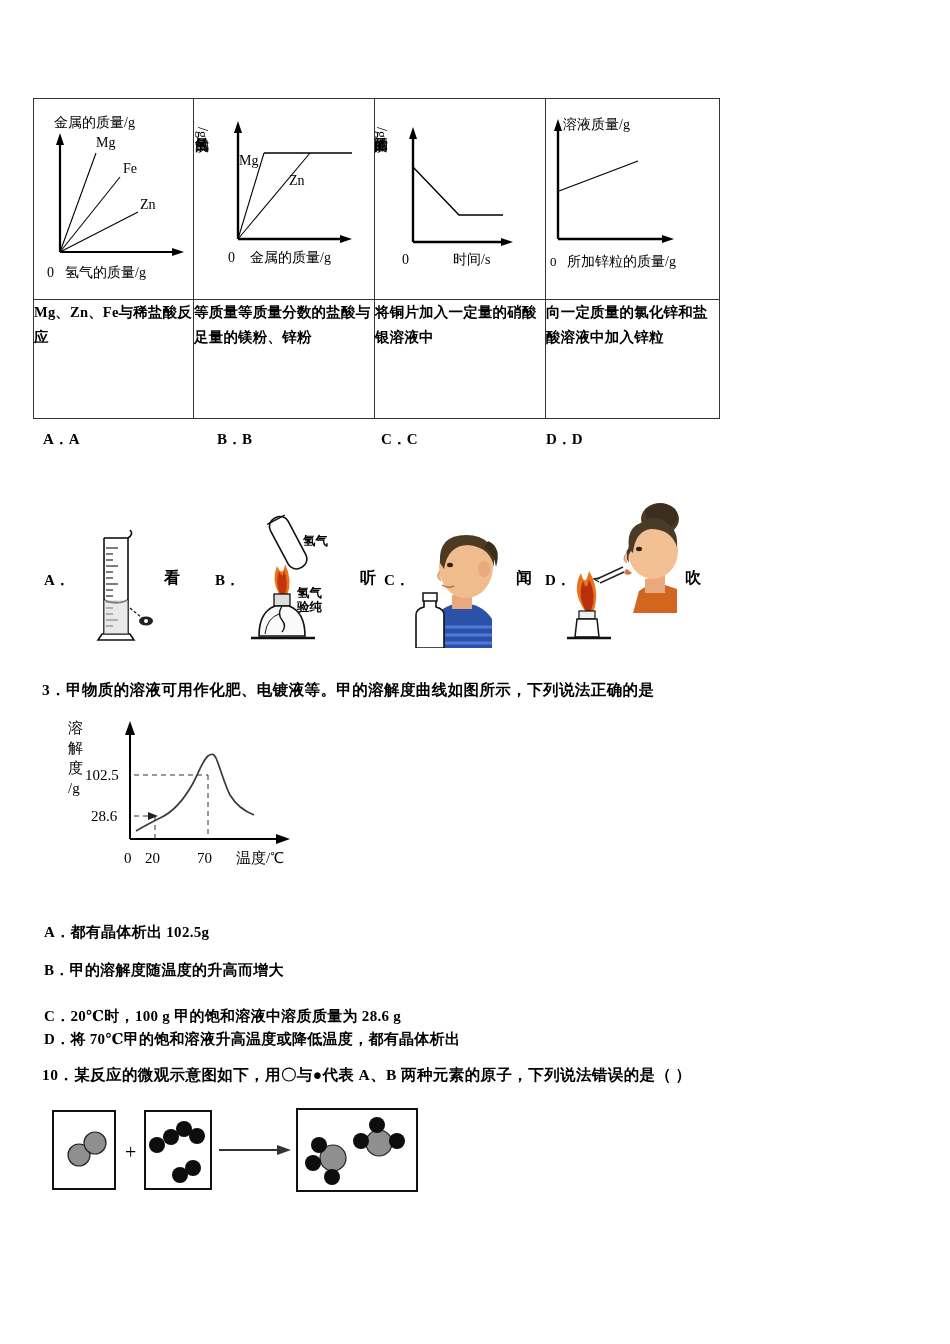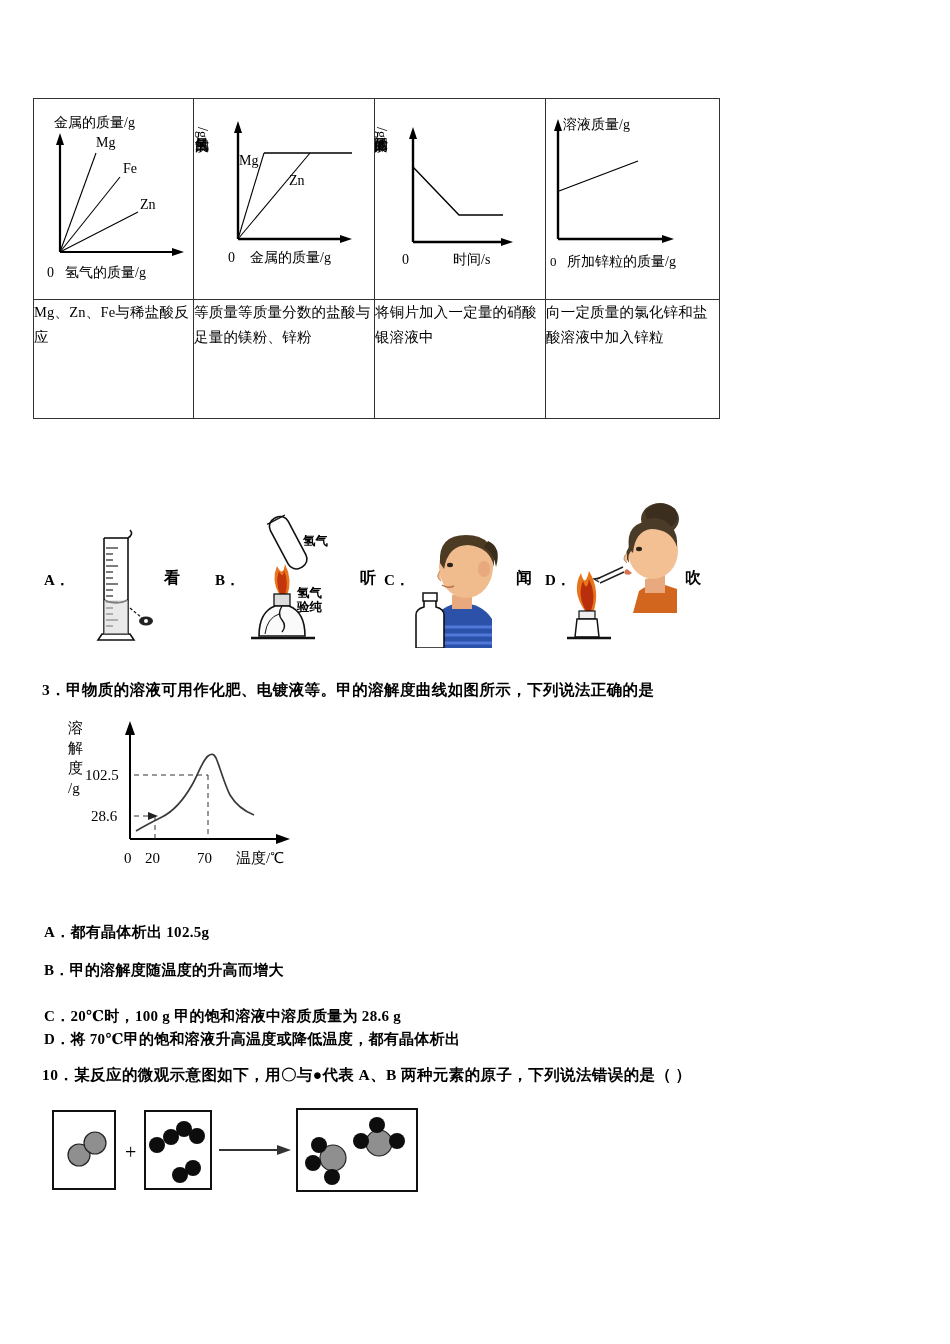--- a/index.html
+++ b/index.html
@@ -37,21 +37,21 @@
     padding: 0;
   }
   .chart-cell {
     height: 200px;
     position: relative;
   }
   .text-cell {
     height: 118px;
     padding: 10px 9px 6px 9px;
     font-family: "Liberation Serif", "DejaVu Serif", serif;
-    font-weight: normal;
+    font-weight: bold;
     font-size: 14.5px;
     line-height: 1.72;
     letter-spacing: 0.2px;
   }
 
   
   .chart-cell svg { display:block; }
 
   
   .opts-row {
@@ -214,20 +214,26 @@
 
     <tr>
       <td class="text-cell">Mg、Zn、Fe与稀盐酸反应</td>
       <td class="text-cell">等质量等质量分数的盐酸与足量的镁粉、锌粉</td>
       <td class="text-cell">将铜片加入一定量的硝酸银溶液中</td>
       <td class="text-cell">向一定质量的氯化锌和盐酸溶液中加入锌粒</td>
     </tr>
   </tbody>
     </table>
 
+  <div class="opts-row">
+    <span class="opt opt-a">A．A</span>
+    <span class="opt opt-b">B．B</span>
+    <span class="opt opt-c">C．C</span>
+    <span class="opt opt-d">D．D</span>
+  </div>
 
 
   <div class="q8-row">
 
     <div class="q8-item" style="left:44px;">
       <span class="q8-letter" style="left:0px; top:63px;">A．</span>
       <div class="q8-pic" style="left:40px; top:18px;">
         <svg width="70" height="120" viewBox="0 0 70 120">
 
           <path d="M20 12 L20 108 L44 108 L44 12" fill="#ffffff" stroke="#111" stroke-width="1.6"></path>

